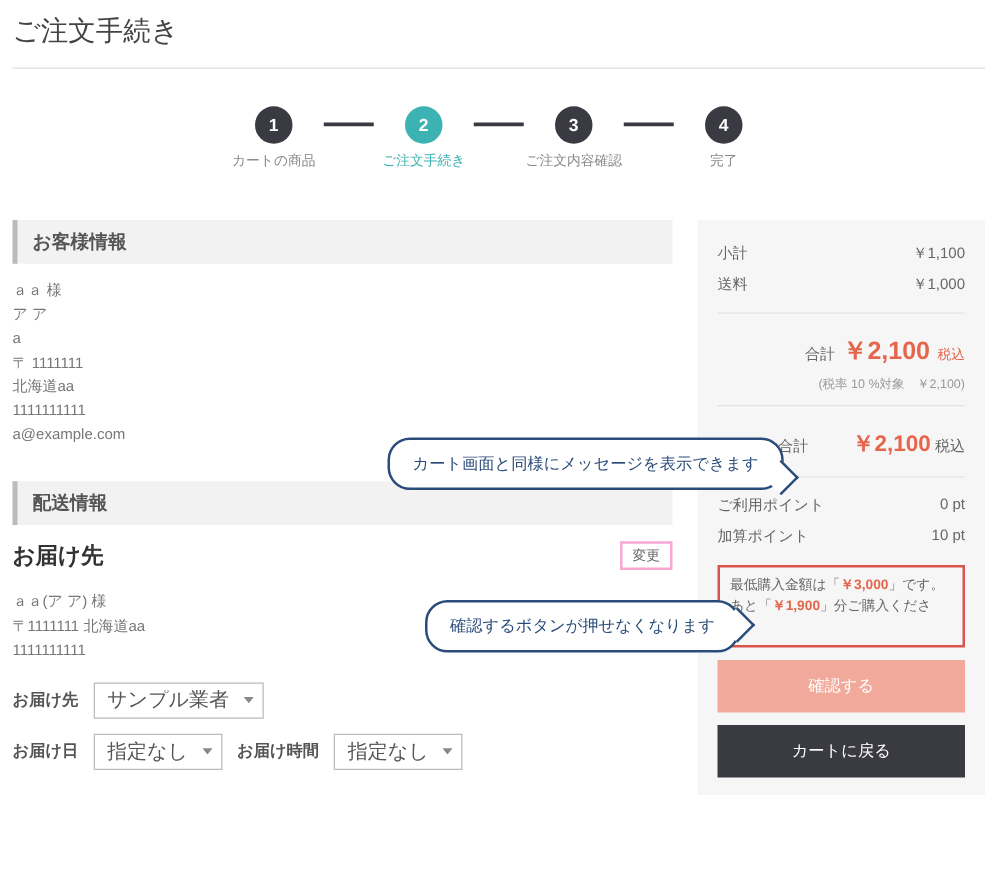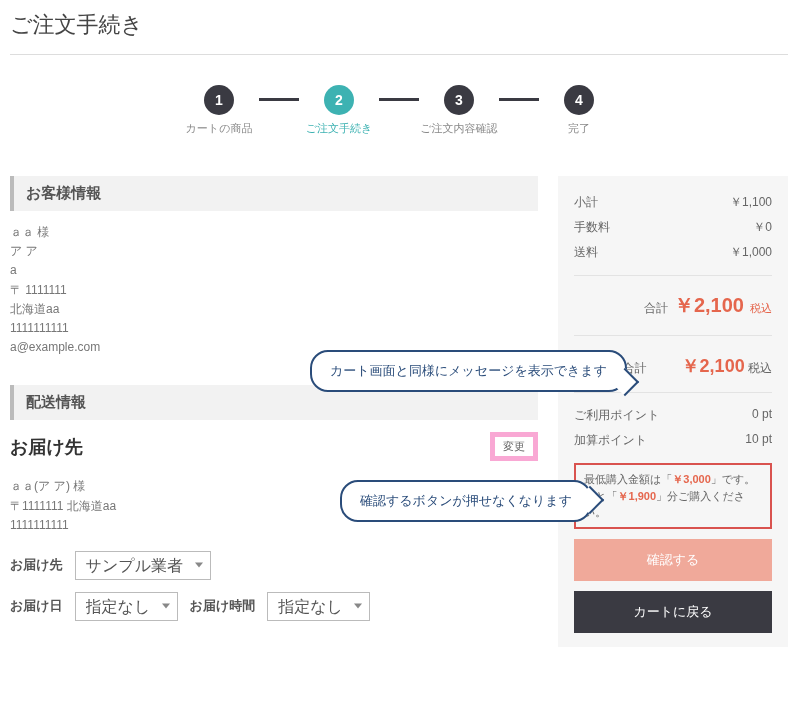--- a/index.html
+++ b/index.html
@@ -13,21 +13,21 @@
 .step-label { font-size: 11px; color: #888; margin-top: 6px; }
 .step.active .step-label { color: #3db2b2; }
 .step-line { width: 40px; height: 3px; background: #3a3a42; margin-top: 13px; }
 .main { display: flex; gap: 20px; }
 .left { flex: 1; }
 .right { width: 230px; }
 .section-title { background: #f2f2f2; padding: 8px 12px; font-size: 15px; font-weight: bold; color: #555; border-left: 4px solid #bbb; margin-bottom: 12px; }
 .customer-info { font-size: 12px; color: #777; line-height: 1.6; margin-bottom: 28px; }
 .shipping-header { display: flex; justify-content: space-between; align-items: center; margin: 10px 0 16px; }
 .shipping-header .title { font-size: 18px; font-weight: bold; }
-.change-btn { font-size: 11px; border: 5px solid #f9a8d4; background: #fff; padding: 2px 8px; color: #666; cursor: pointer; }
+.change-btn { font-size: 11px; border: 2px solid #f9a8d4; background: #fff; padding: 2px 8px; color: #666; cursor: pointer; }
 .product-row { display: flex; gap: 12px; margin-bottom: 18px; align-items: flex-start; }
 .product-img { width: 70px; height: 70px; background: #f0f0f0; display: flex; align-items: center; justify-content: center; }
 .product-img svg { width: 30px; height: 24px; }
 .product-meta { font-size: 12px; color: #777; line-height: 1.6; }
 .product-meta .name { color: #666; }
 .ship-addr { font-size: 12px; color: #777; line-height: 1.6; margin-bottom: 16px; }
 .form-row { display: flex; align-items: center; gap: 12px; margin-bottom: 12px; font-size: 13px; }
 .form-row label { font-weight: bold; color: #555; }
 .select-wrap { position: relative; display: inline-block; }
 .select-wrap select { appearance: none; border: 1px solid #bbb; background: #fff; padding: 5px 26px 5px 10px; font-size: 16px; color: #555; cursor: pointer; }
@@ -135,33 +135,30 @@
 
   </div>
 
   <div class="right">
     <div class="summary">
       <div class="summary-row">
         <span>小計</span>
         <span>￥1,100</span>
       </div>
       <div class="summary-row">
-        <span>手数料</span>
-        <span>￥0</span>
-      </div>
-      <div class="summary-row">
         <span>送料</span>
         <span>￥1,000</span>
       </div>
       <hr class="sep">
       <div class="total-row">
         <span>合計</span>
         <span class="big">￥2,100</span>
         <span class="tax">税込</span>
       </div>
+      <div class="tax-note">(税率 10 %対象　￥2,100)</div>
       <hr class="sep">
       <div class="pay-row">
         <span>お支払い合計</span>
         <span>
           <span class="big">￥2,100</span>
           <span class="tax">税込</span>
         </span>
       </div>
       <hr class="sep">
       <div class="summary-row">

